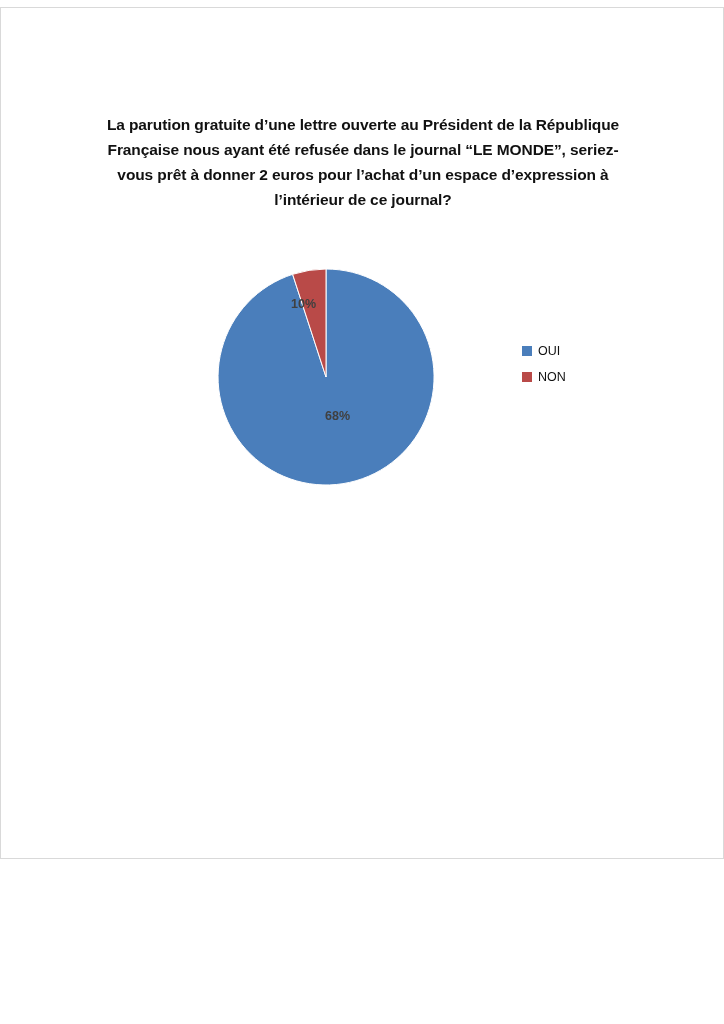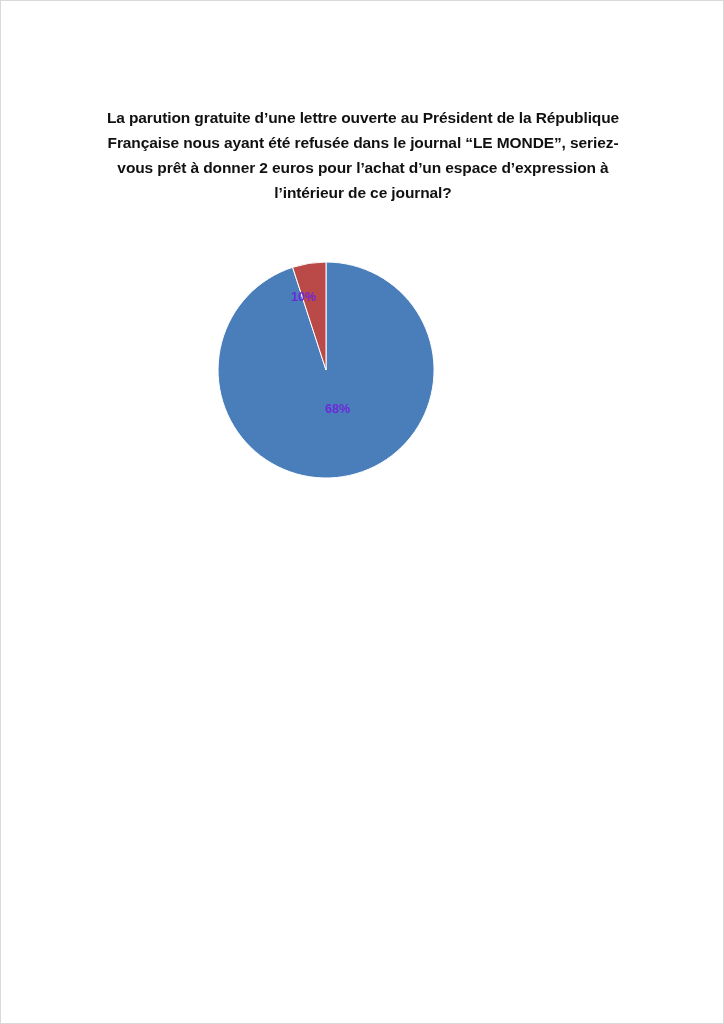--- a/index.html
+++ b/index.html
@@ -11,23 +11,23 @@
     width: 724px;
     height: 1024px;
     font-family: "Liberation Sans", sans-serif;
     color: #0d0d0d;
     position: relative;
     overflow: hidden;
   }
   .page {
     position: absolute;
     left: 0;
-    top: 0;
+    top: 7px;
     width: 724px;
-    height: 1024px;
+    height: 852px;
     border: 1px solid #d9d9d9;
     box-sizing: border-box;
     background: #ffffff;
   }
   .chart-block {
     position: absolute;
     left: 0;
     top: 0;
     width: 724px;
     height: 500px;
@@ -51,21 +51,21 @@
     width: 218px;
     height: 232px;
   }
   .pie-svg {
     display: block;
   }
   .slice-label {
     position: absolute;
     font-size: 12.5px;
     font-weight: bold;
-    color: #6d28d9;
+    color: #404040;
     white-space: nowrap;
   }
   .label-non {
     left: 74px;
     top: 36px;
   }
   .label-oui {
     left: 108px;
     top: 148px;
   }
@@ -106,16 +106,24 @@
 
         <path d="M 109 116 L 109 8 A 108 108 0 1 1 75.63 13.30 Z" fill="#4a7ebb" stroke="#ffffff" stroke-width="1"></path>
 
         <path d="M 109 116 L 75.63 13.30 A 108 108 0 0 1 109 8 Z" fill="#b94a48" stroke="#ffffff" stroke-width="1"></path>
       </svg>
       <div class="slice-label label-non">10%</div>
       <div class="slice-label label-oui">68%</div>
     </div>
 
     <div class="legend">
+      <div class="legend-item">
+        <span class="legend-swatch" style="background:#4a7ebb"></span>
+        <span class="legend-text">OUI</span>
+      </div>
+      <div class="legend-item">
+        <span class="legend-swatch" style="background:#b94a48"></span>
+        <span class="legend-text">NON</span>
+      </div>
     </div>
 
   </div>
 </div>
 
 </body></html>

